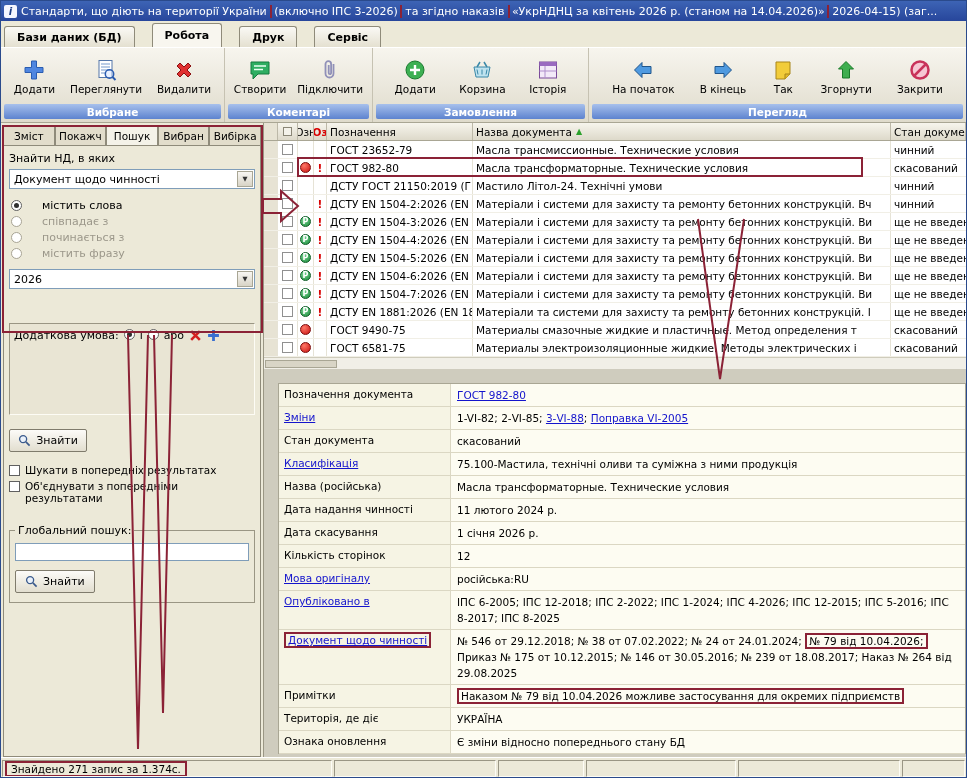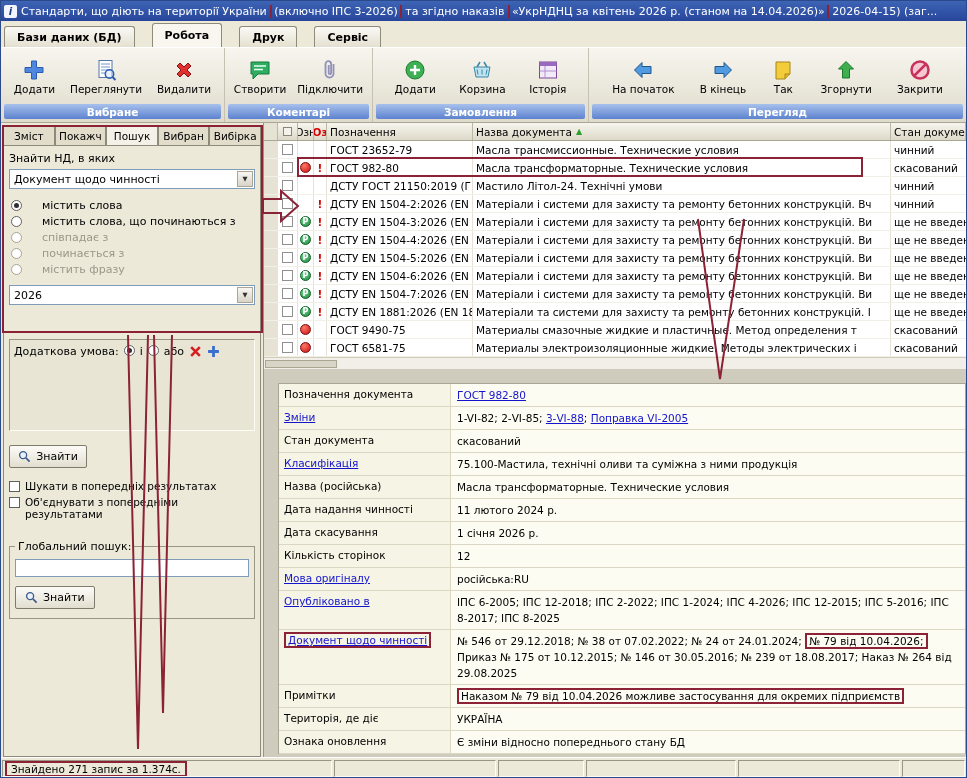--- a/index.html
+++ b/index.html
@@ -262,24 +262,20 @@
         <div class="find-label">Знайти НД, в яких</div>
         <div class="combo">
           <span class="combo-text">Документ щодо чинності</span>
           <span class="arrow-btn">▼</span>
         </div>
         <div class="radio-group" id="match-options">
             <div class="radio-row">
               <span class="radio checked"></span>
               <span>містить слова</span>
             </div>
-            <div class="radio-row">
-              <span class="radio"></span>
-              <span>містить слова, що починаються з</span>
-            </div>
             <div class="radio-row disabled">
               <span class="radio"></span>
               <span>співпадає з</span>
             </div>
             <div class="radio-row disabled">
               <span class="radio"></span>
               <span>починається з</span>
             </div>
             <div class="radio-row disabled">
               <span class="radio"></span>

